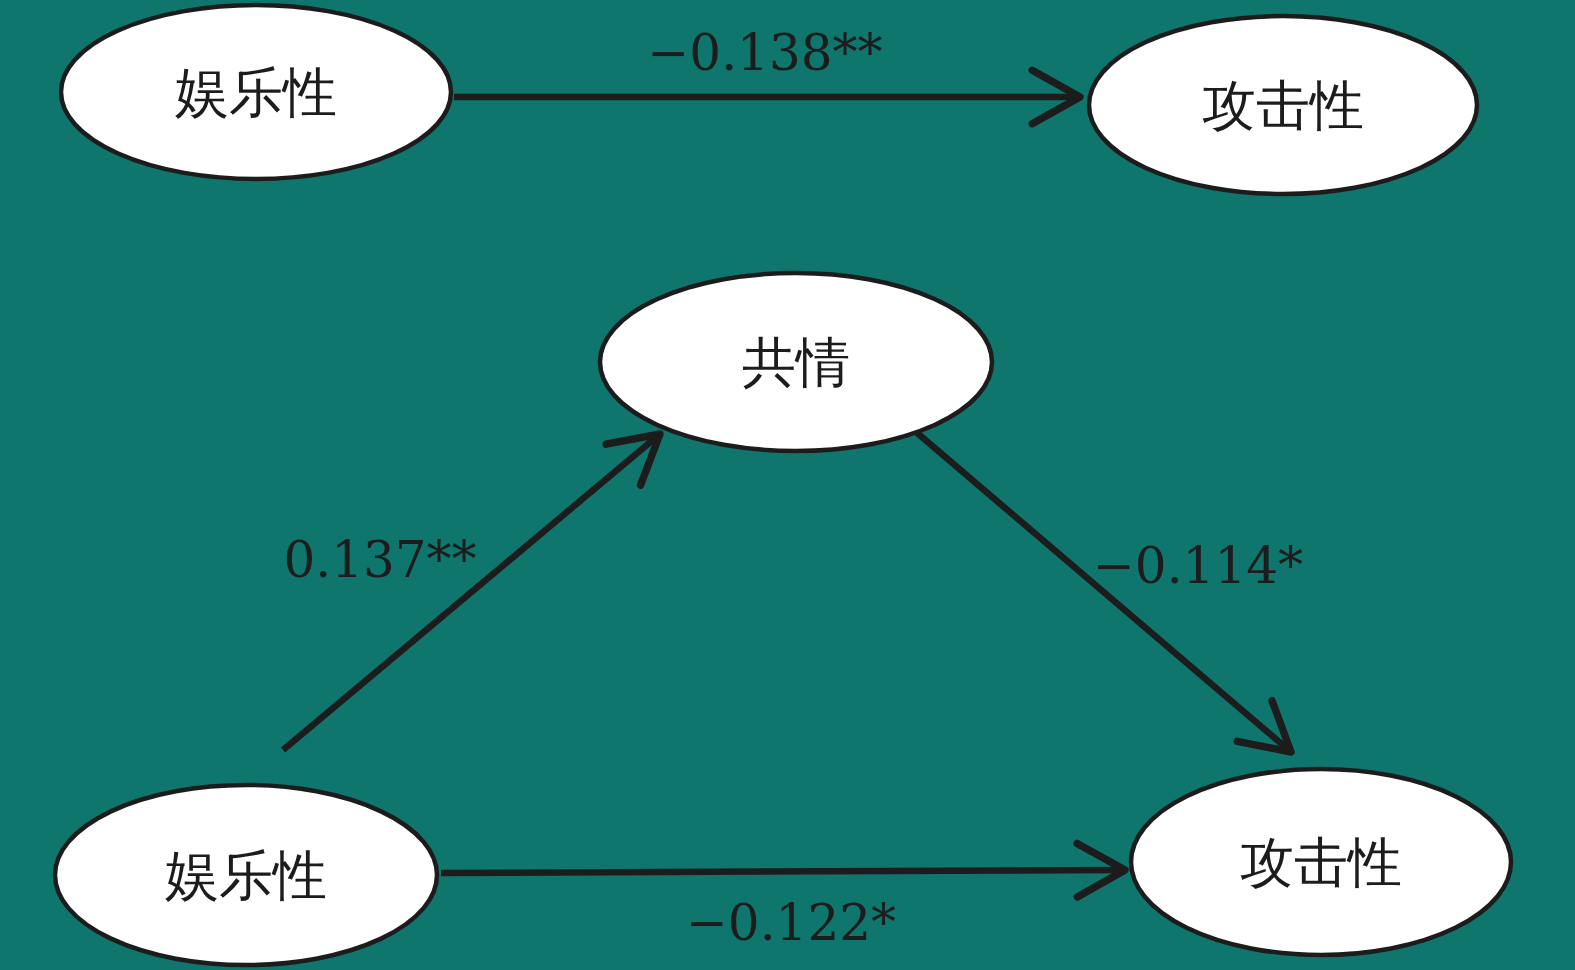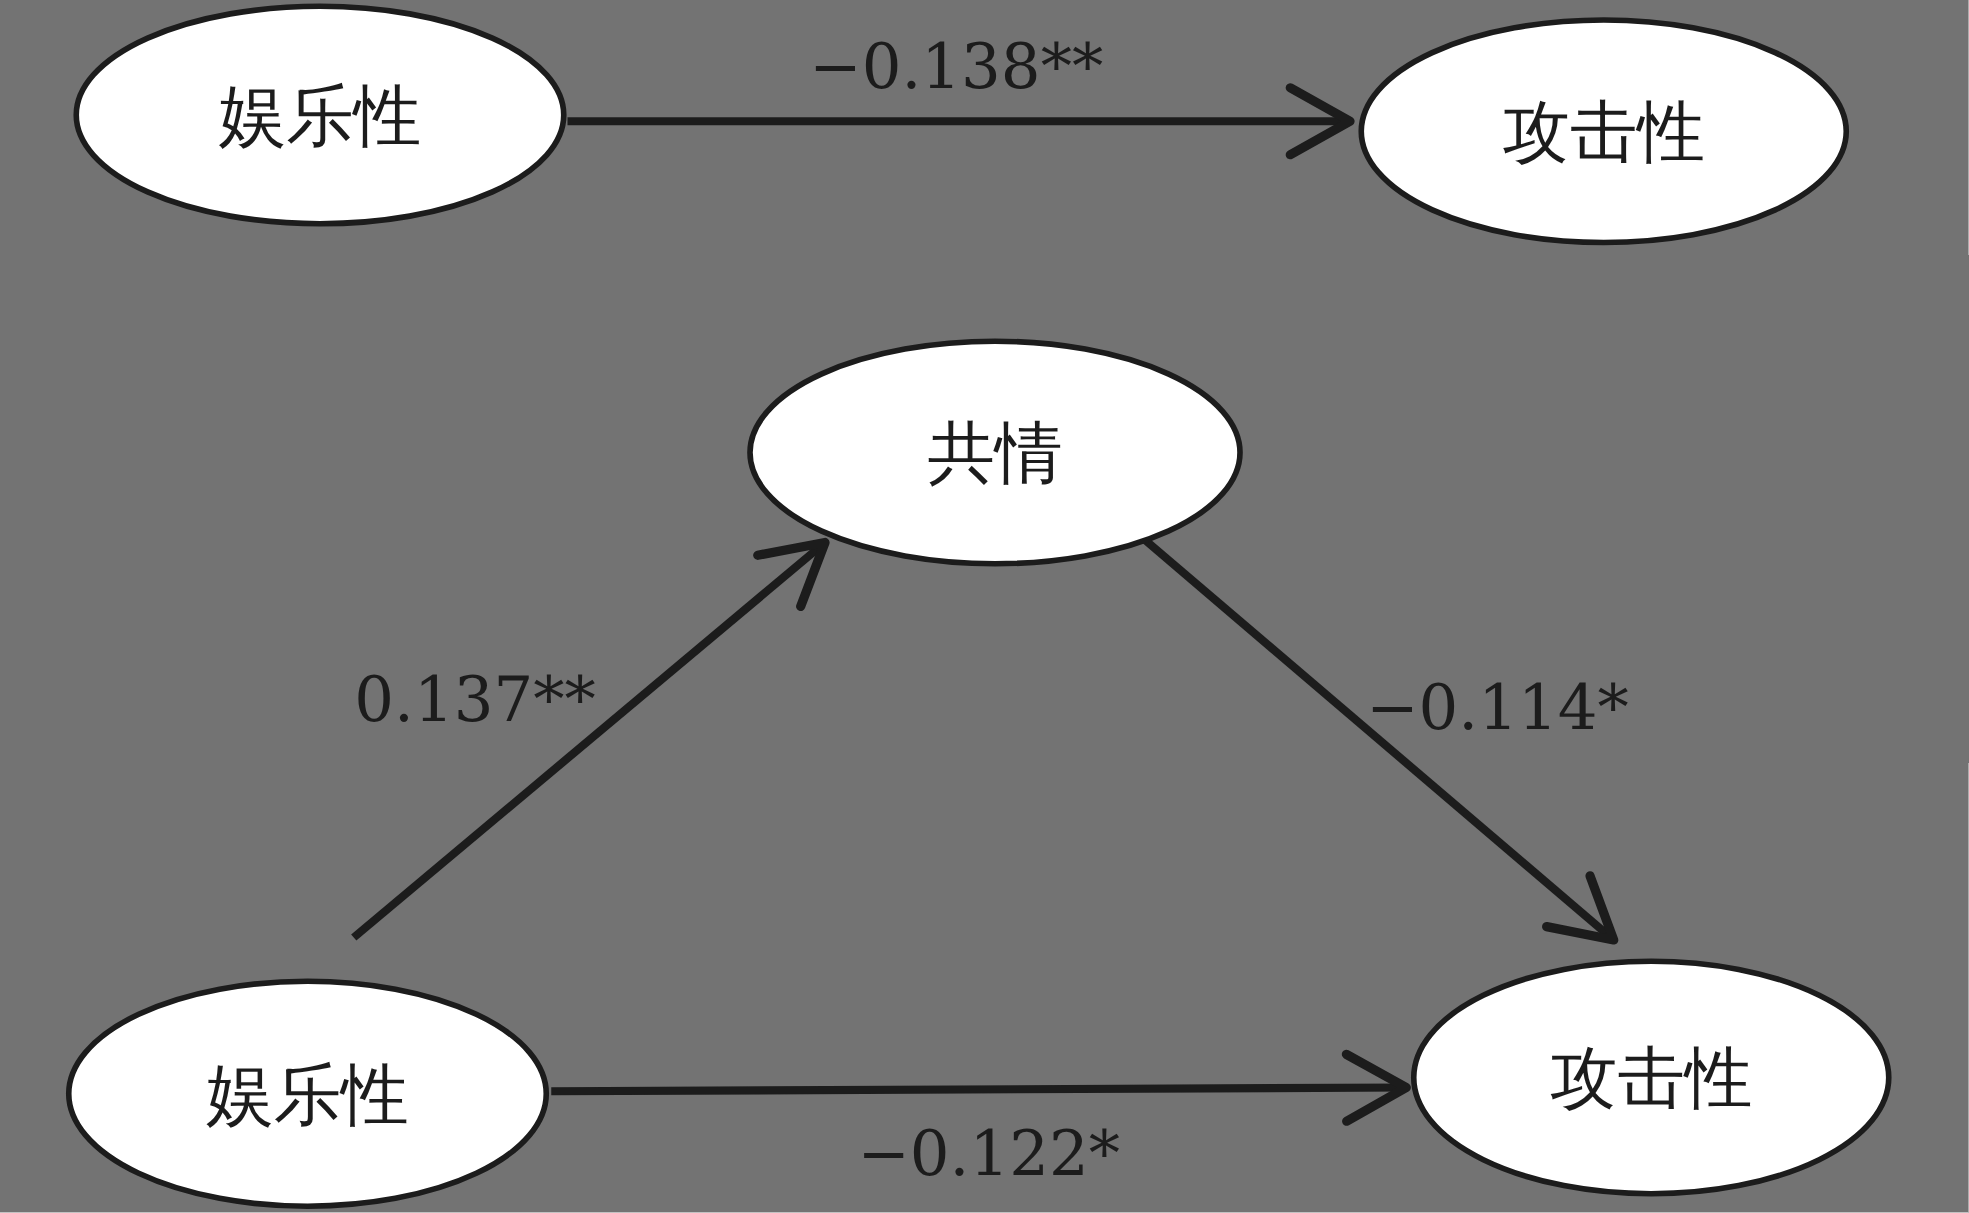--- a/index.html
+++ b/index.html
@@ -3,21 +3,21 @@
 <meta charset="utf-8">
 <style>
   html, body {
     margin: 0;
     padding: 0;
     background: #ffffff;
   }
   .canvas-wrap {
     width: 1575px;
     height: 970px;
-    background: #737373;
+    background: #0f766e;
     position: relative;
     overflow: hidden;
   }
   svg.diagram {
     display: block;
     width: 1575px;
     height: 970px;
   }
   .node-ellipse {
     fill: #ffffff;

